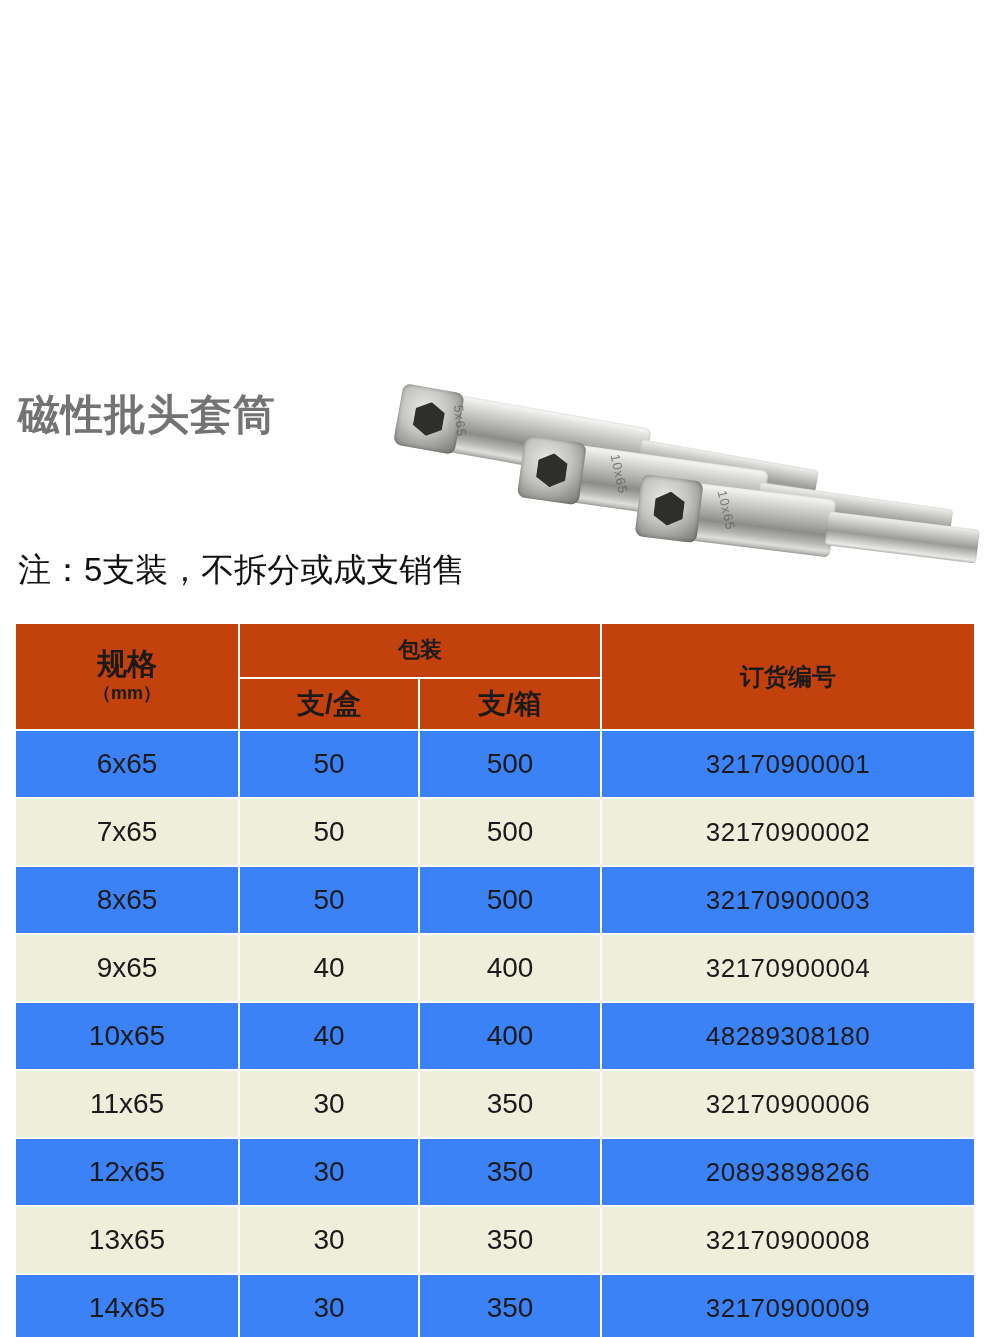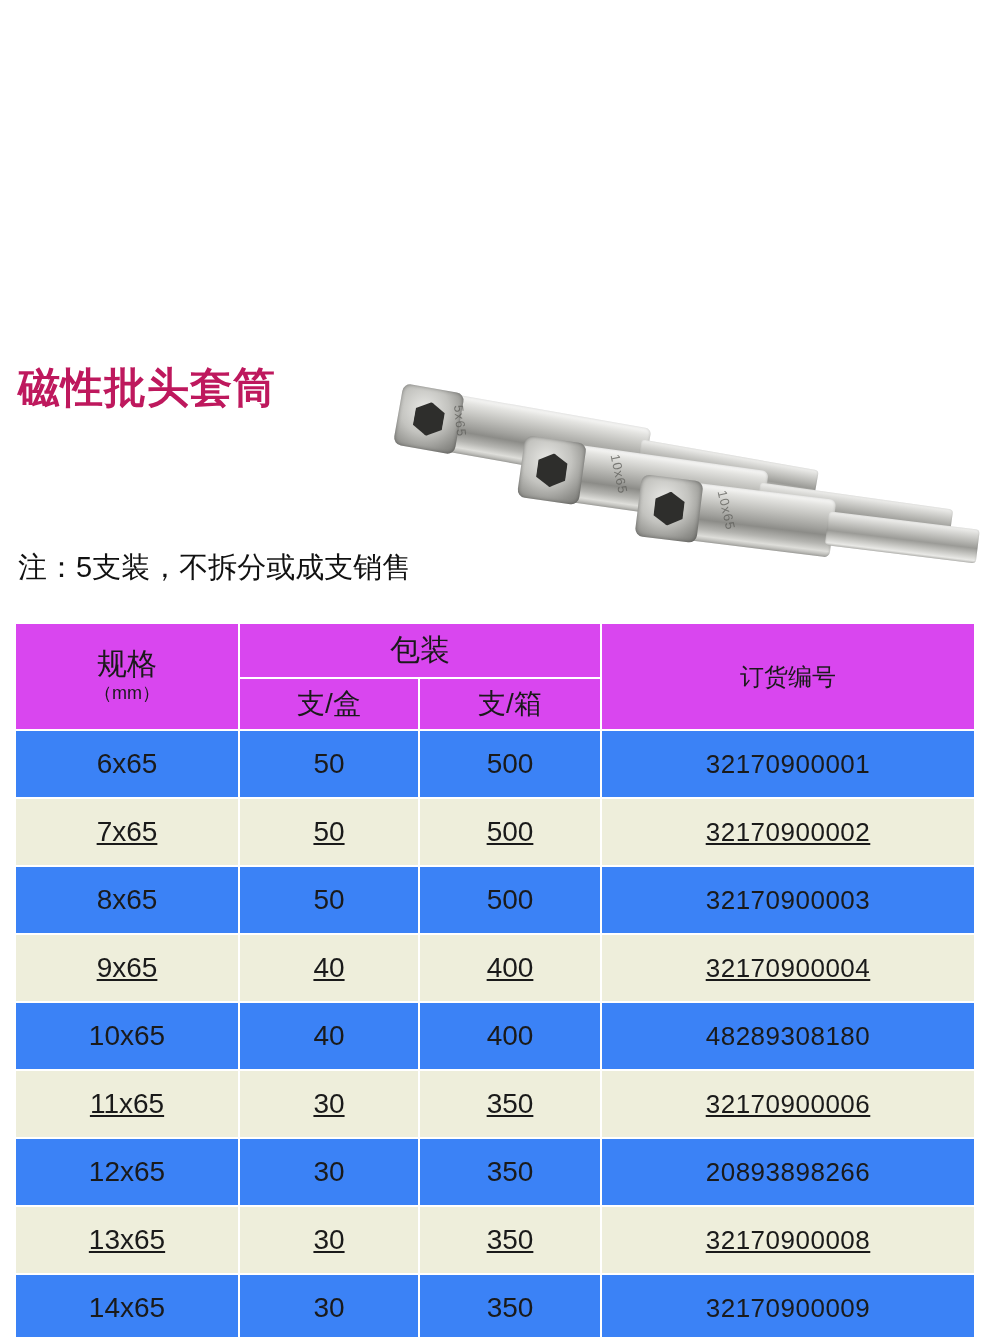--- a/index.html
+++ b/index.html
@@ -20,25 +20,25 @@
     position: absolute;
     left: 0; top: 0;
     width: 998px;
     height: 1337px;
   }
 
   
   .title {
     position: absolute;
     left: 18px;
-    top: 332px;
+    top: 359px;
     font-size: 42px;
     font-weight: bold;
     letter-spacing: 1px;
-    color: #be185d;
+    color: #737373;
     white-space: nowrap;
   }
 
   
   .product-image {
     position: absolute;
     left: 380px;
     top: 395px;
     width: 610px;
     height: 185px;
@@ -95,21 +95,21 @@
     letter-spacing: 1px;
     font-family: "Liberation Sans", sans-serif;
     opacity: .75;
   }
 
   
   .note {
     position: absolute;
     left: 18px;
     top: 548px;
-    font-size: 29px;
+    font-size: 33px;
     color: #111111;
     white-space: nowrap;
   }
 
   
   .table-wrap {
     position: absolute;
     left: 14px;
     top: 622px;
     width: 960px;
@@ -124,35 +124,35 @@
   table.spec col.c3 { width: 182px; }
   table.spec col.c4 { width: 374px; }
 
   table.spec th, table.spec td {
     border: 2px solid #ffffff;
     text-align: center;
     vertical-align: middle;
     color: #1a1a1a;
   }
   .hdr {
-    background: #d946ef;
-    font-weight: normal;
+    background: #c2410c;
+    font-weight: bold;
   }
   .hdr-main {
     font-size: 30px;
     line-height: 1.06;
     padding: 6px 0 8px 0;
   }
   .hdr-main .unit {
     display: block;
     font-size: 18px;
     margin-top: 4px;
   }
   .hdr-pack-top {
-    font-size: 30px;
+    font-size: 22px;
     height: 50px;
     padding-bottom: 2px;
   }
   .hdr-sub {
     font-size: 28px;
     height: 48px;
     margin-left: 7px;
   }
   .hdr-order {
     font-size: 24px;
@@ -163,21 +163,21 @@
     height: 64px;
   }
   td.num-c {
     font-size: 28px;
   }
   td.code-c {
     font-size: 26px;
     letter-spacing: .5px;
   }
   tr.odd td { background: #3b82f6; }
-  tr.even td { background: #eeeedb; text-decoration: underline; }
+  tr.even td { background: #eeeedb; }
 </style>
 </head>
 <body>
 
 <div class="page">
 
   <h1 class="title">磁性批头套筒</h1>
 
   <div class="product-image">
 

